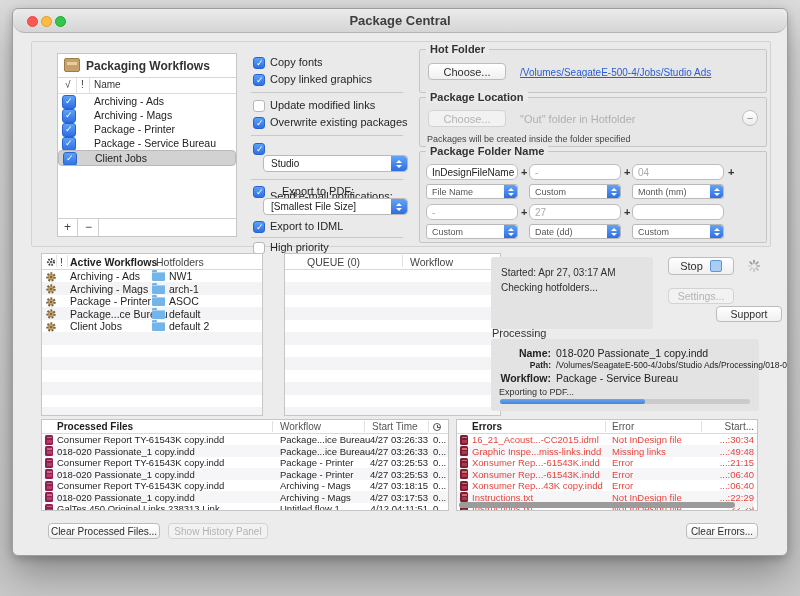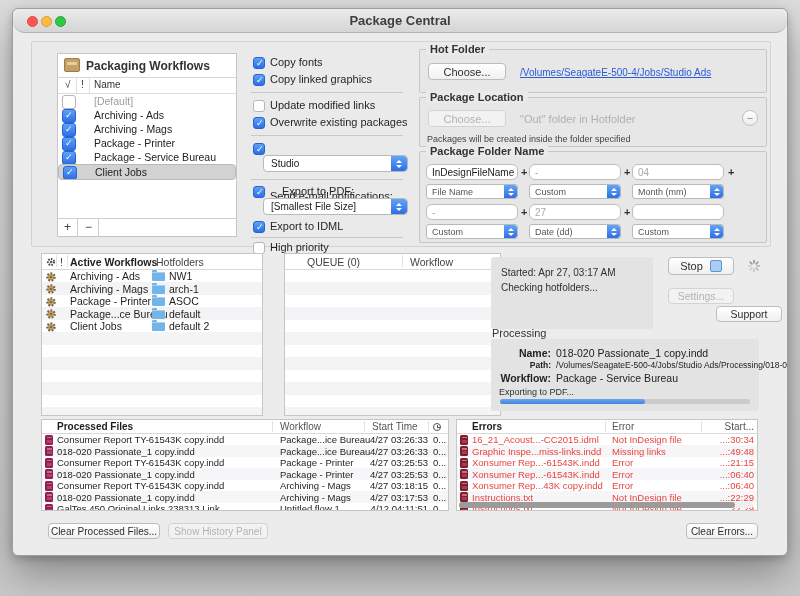--- a/index.html
+++ b/index.html
@@ -125,24 +125,20 @@
     </div>
     <div class="abs list-h2">
       <span class="abs" style="left:7px;top:1px;">√</span>
       <span class="abs" style="left:23px;top:1px;">!</span>
       <span class="abs" style="left:36px;top:1px;">Name</span>
       <span class="abs vline" style="left:18px;"></span>
       <span class="abs vline" style="left:31px;"></span>
     </div>
     <div class="abs list-body">
 
-        <div class="wrow">
-          <span class="cb"></span>
-          <span class="nm muted">[Default]</span>
-        </div>
 
         <div class="wrow">
           <span class="cb on"></span>
           <span class="nm">Archiving - Ads</span>
         </div>
 
         <div class="wrow">
           <span class="cb on"></span>
           <span class="nm">Archiving - Mags</span>
         </div>

